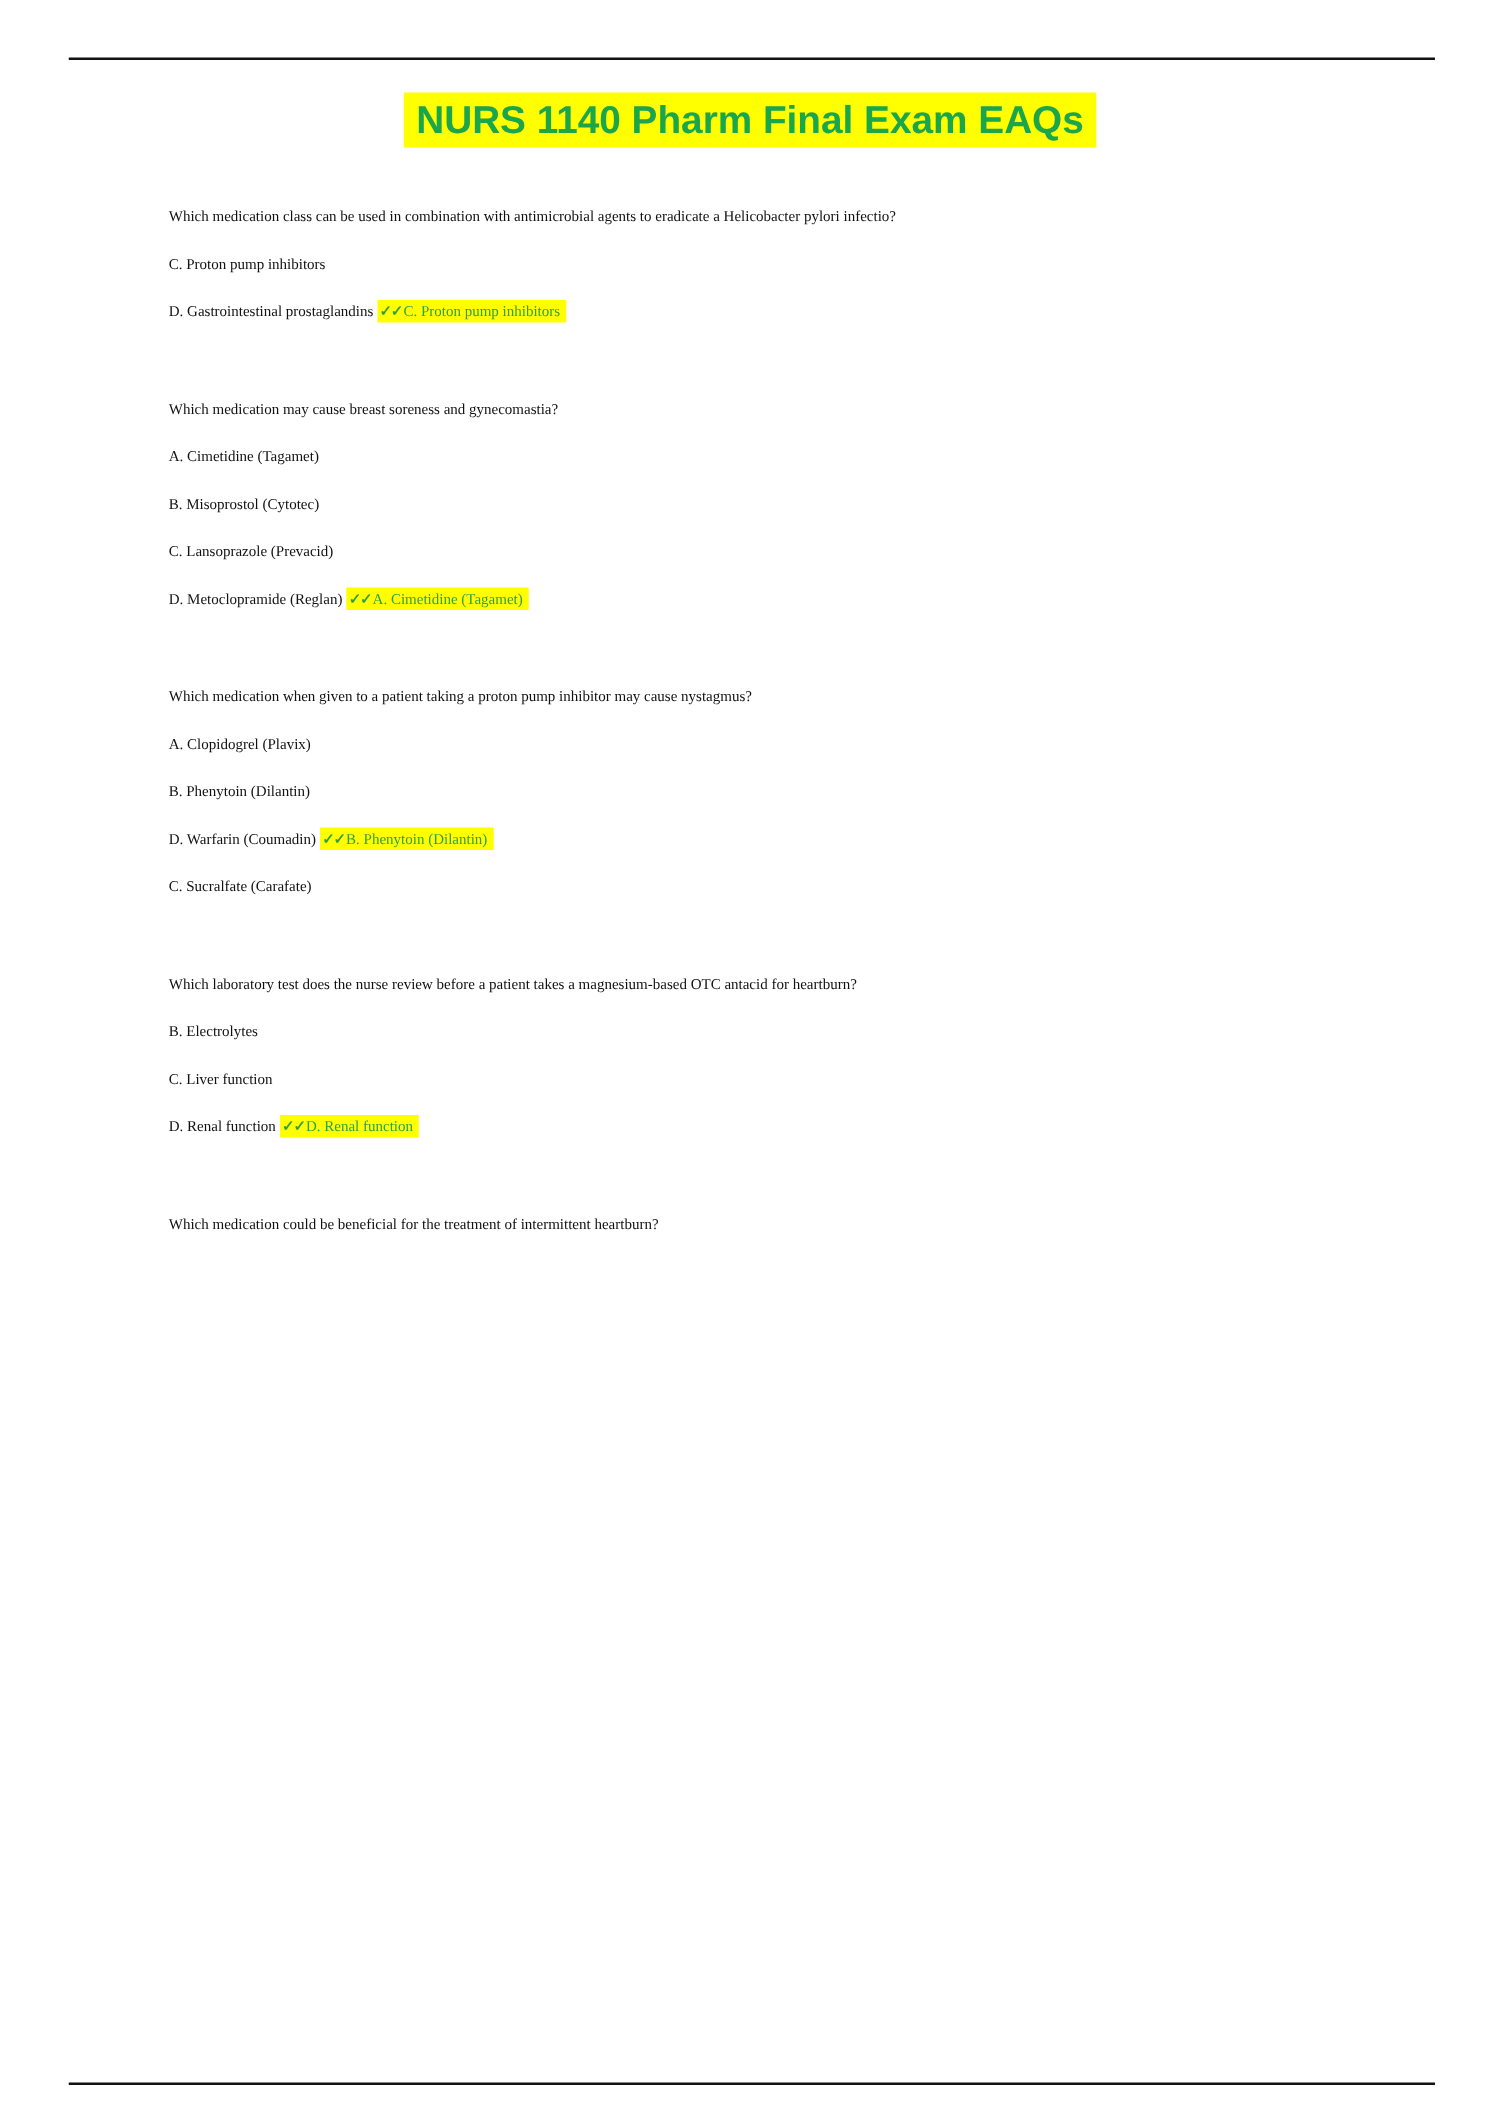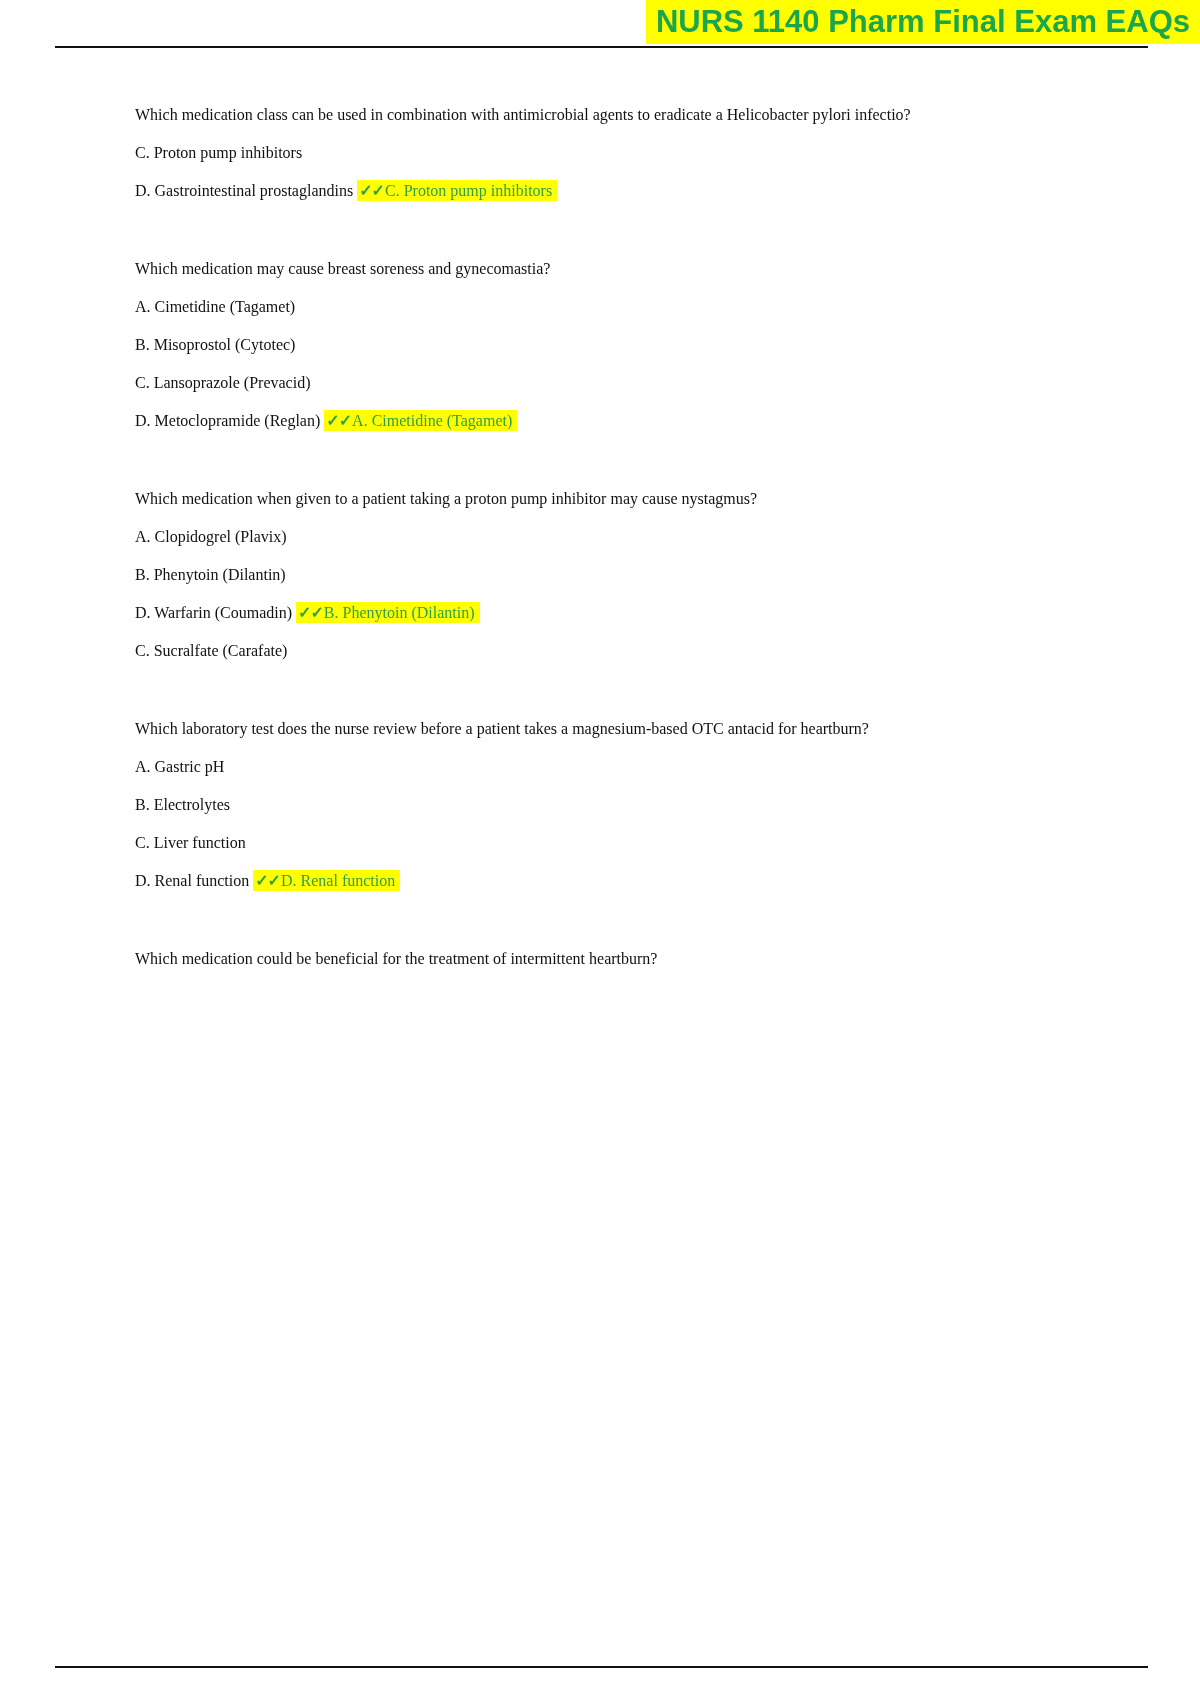--- a/index.html
+++ b/index.html
@@ -20,38 +20,39 @@
     position: absolute;
     left: 55px;
     right: 52px;
     height: 0;
     border-top: 2px solid #111111;
   }
   .rule.top { top: 46px; }
   .rule.bottom { top: 1666px; }
 
   .title-wrap {
-    text-align: right;
+    padding-top: 74px;
+    text-align: center;
   }
   .doc-title {
     display: inline-block;
     font-family: "Liberation Sans", sans-serif;
     font-weight: 700;
     font-size: 31px;
     line-height: 40px;
     color: var(--green, #1ca64c);
     background: var(--highlight, #ffff00);
     padding: 2px 10px;
   }
 
   .content {
-    margin-top: 52px;
+    margin-top: 36px;
     margin-left: 135px;
     width: 868px;
-    font-size: 16px;
+    font-size: 12px;
     line-height: 38px;
   }
   .question-block {
     margin: 0 0 40px 0;
   }
   .question-text {
     text-align: justify;
     margin: 0;
   }
   .option {
@@ -107,21 +108,20 @@
           <div class="option"><span>A. Clopidogrel (Plavix)</span></div>
           <div class="option"><span>B. Phenytoin (Dilantin)</span></div>
           <div class="option"><span>D. Warfarin (Coumadin)</span> <span class="answer"><span class="checks">✓✓</span><span class="answer-text">B. Phenytoin (Dilantin)</span></span></div>
           <div class="option"><span>C. Sucralfate (Carafate)</span></div>
         </div>
   </div>
 
   <div class="question-block">
     <p class="question-text">Which laboratory test does the nurse review before a patient takes a magnesium-based OTC antacid for heartburn?</p>
     <div>
-          <div class="option"><span>A. Gastric pH</span></div>
           <div class="option"><span>B. Electrolytes</span></div>
           <div class="option"><span>C. Liver function</span></div>
           <div class="option"><span>D. Renal function</span> <span class="answer"><span class="checks">✓✓</span><span class="answer-text">D. Renal function</span></span></div>
         </div>
   </div>
 
   <div class="question-block">
     <p class="question-text">Which medication could be beneficial for the treatment of intermittent heartburn?</p>
     <div></div>
   </div>

